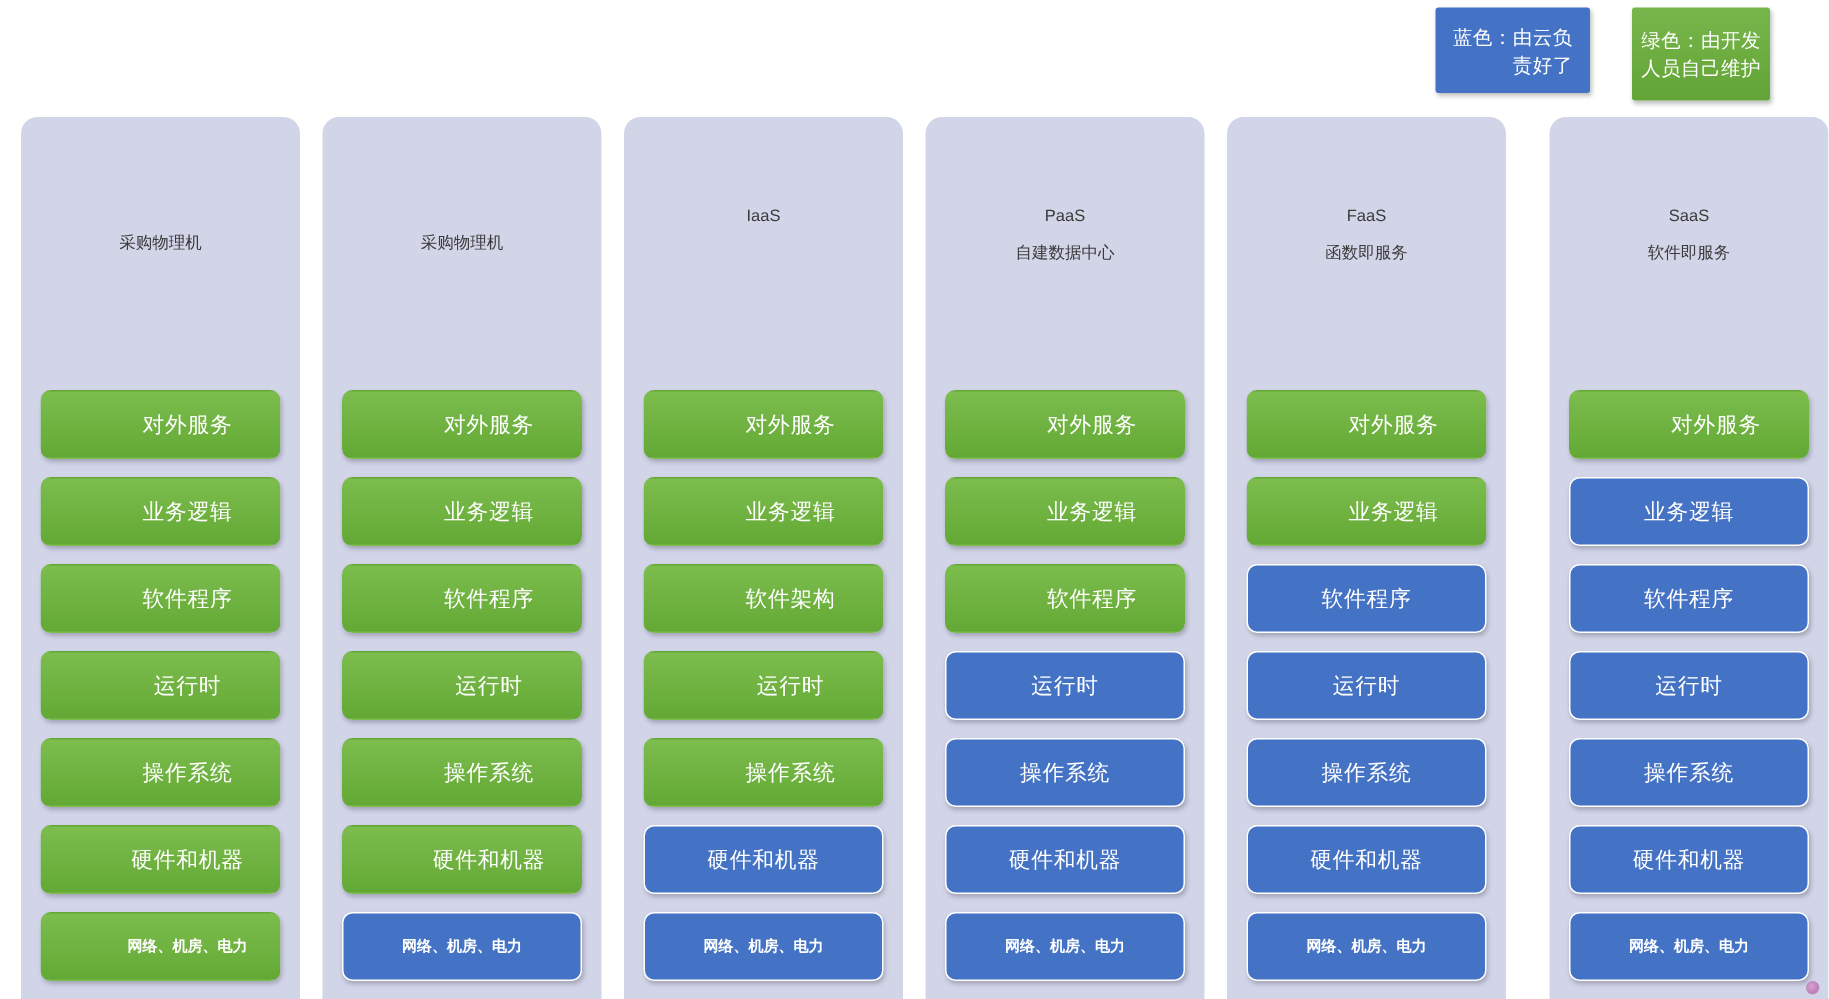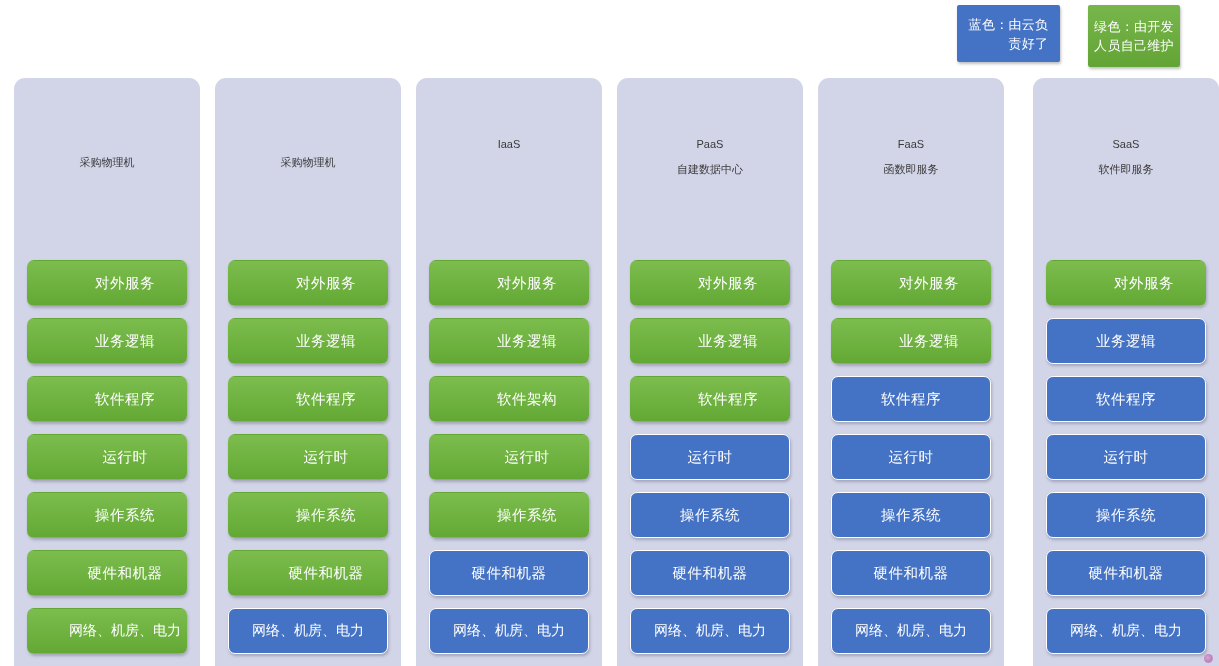--- a/index.html
+++ b/index.html
@@ -115,21 +115,21 @@
   }
   .row.green {
     background: linear-gradient(180deg, #7cbd4e 0%, #63a834 100%);
     border: 1px solid transparent;
     padding-left: 36px;
   }
   .row.blue {
     background: #4472c4;
     border: 1px solid #ffffff;
   }
-  .row.wide-text { font-size: 14px; letter-spacing: 0px; }
+  .row.wide-text { font-size: 10px; letter-spacing: 0px; font-weight: bold; }
 
   
   .artifact {
     position: absolute;
     right: 6px;
     bottom: 3px;
     width: 9px;
     height: 9px;
     border-radius: 50%;
     background: radial-gradient(circle at 40% 40%, #d89ad0 0%, #b672b0 60%, rgba(182,114,176,0) 100%);

